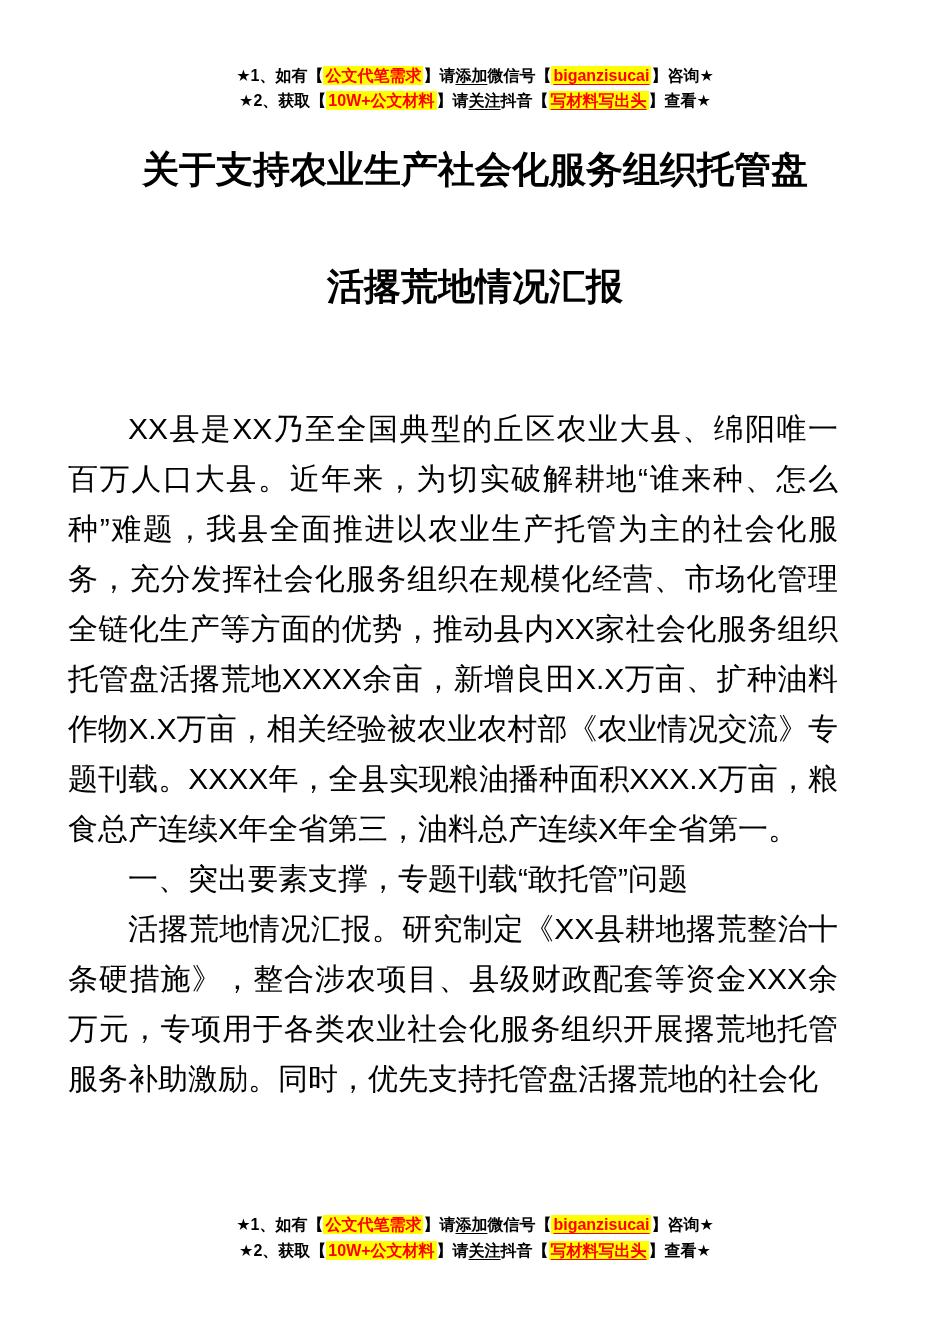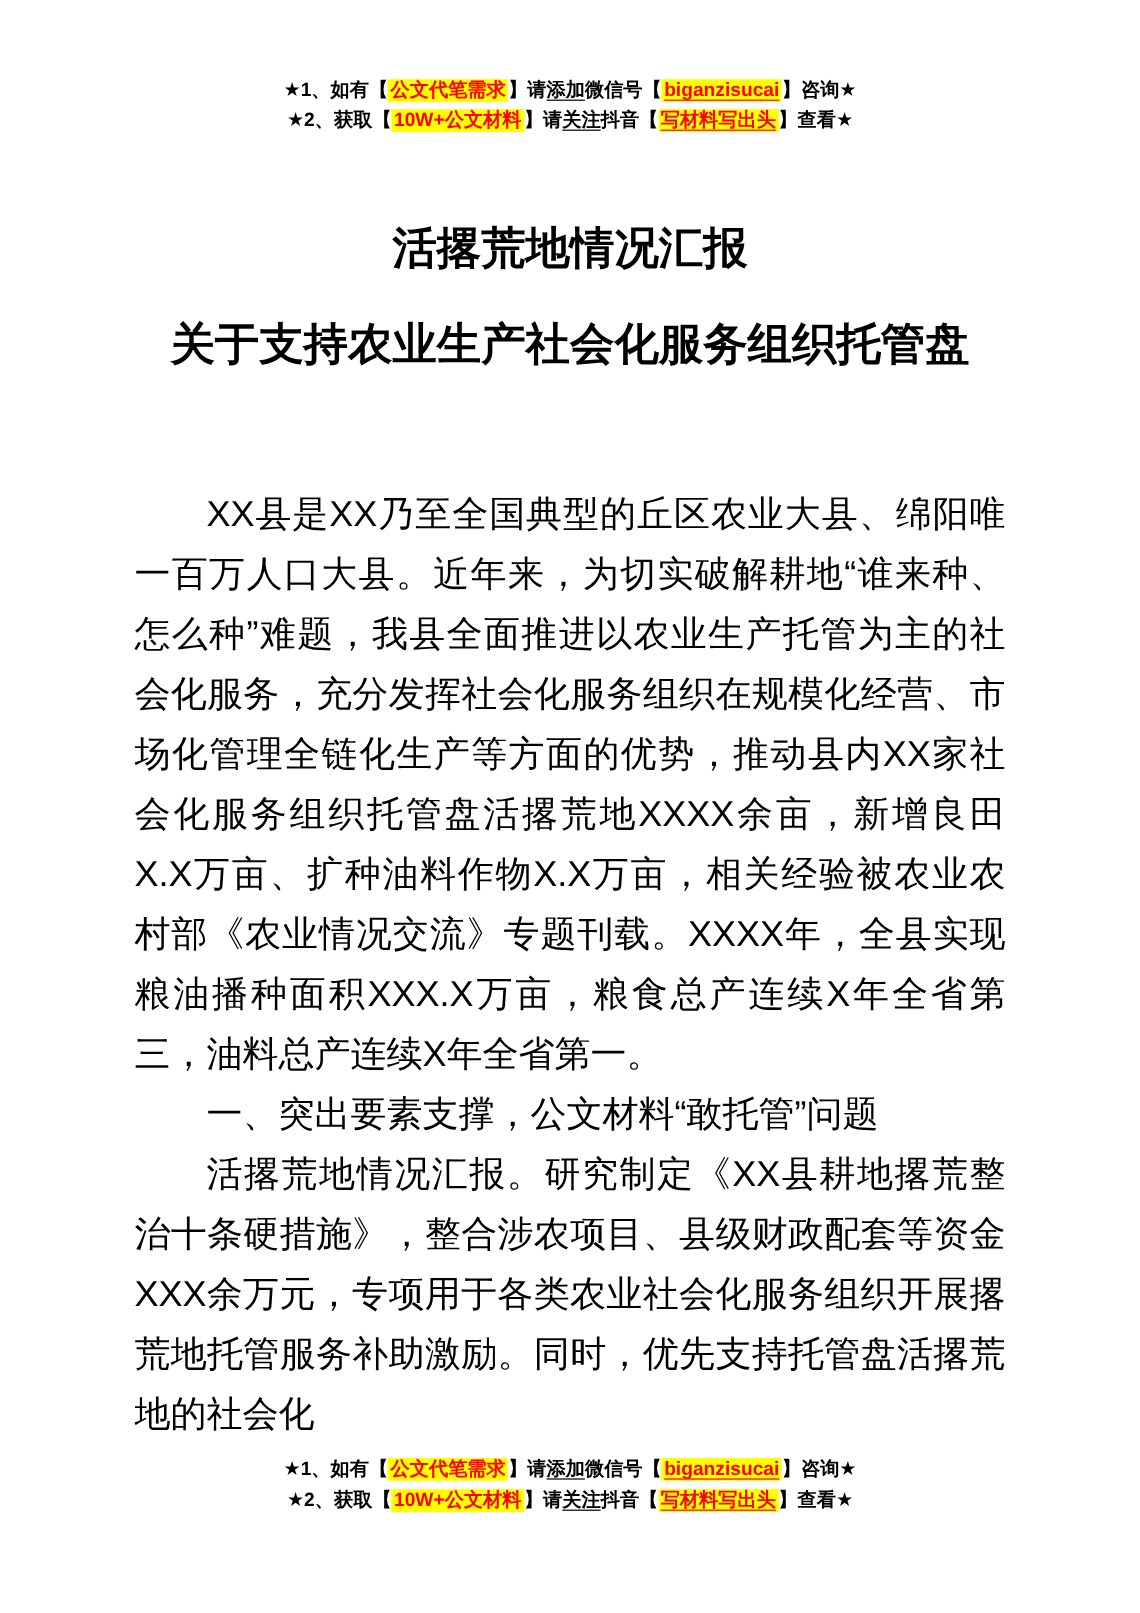--- a/index.html
+++ b/index.html
@@ -55,21 +55,21 @@
     text-align: center;
     font-size: 37px;
     font-weight: 900;
     line-height: 46px;
     letter-spacing: 0px;
   }
   .doc-title-line.first { margin-top: 34px; }
   .doc-title-line.second { margin-top: 71px; }
   
   .doc-body {
-    margin: 94px 112px 0 112px;
+    margin: 94px 112px 0 68px;
     font-size: 30px;
     font-weight: normal;
     line-height: 50px;
     text-align: justify;
     height: 806px;
     overflow: hidden;
   }
   .doc-body p {
     margin: 0;
     text-indent: 2em;
@@ -82,26 +82,26 @@
 </head>
 <body>
 
 <div class="page">
 
   <div class="promo promo-header">
     <div class="promo-line"><span class="seg">★1、如有【</span><span class="seg seg-hl">公文代笔需求</span><span class="seg">】请</span><span class="seg seg-ul">添加</span><span class="seg">微信号【</span><span class="seg seg-hl-ul">biganzisucai</span><span class="seg">】咨询★</span></div>
     <div class="promo-line"><span class="seg">★2、获取【</span><span class="seg seg-hl">10W+公文材料</span><span class="seg">】请</span><span class="seg seg-ul">关注</span><span class="seg">抖音【</span><span class="seg seg-hl-ul">写材料写出头</span><span class="seg">】查看★</span></div>
   </div>
 
+  <div class="doc-title-line first">关于支持农业生产社会化服务组织托管盘</div>
   <div class="doc-title-line second">活撂荒地情况汇报</div>
-  <div class="doc-title-line first">关于支持农业生产社会化服务组织托管盘</div>
 
   <div class="doc-body">
     <p>XX县是XX乃至全国典型的丘区农业大县、绵阳唯一百万人口大县。近年来，为切实破解耕地“谁来种、怎么种”难题，我县全面推进以农业生产托管为主的社会化服务，充分发挥社会化服务组织在规模化经营、市场化管理全链化生产等方面的优势，推动县内XX家社会化服务组织托管盘活撂荒地XXXX余亩，新增良田X.X万亩、扩种油料作物X.X万亩，相关经验被农业农村部《农业情况交流》专题刊载。XXXX年，全县实现粮油播种面积XXX.X万亩，粮食总产连续X年全省第三，油料总产连续X年全省第一。</p>
-    <p class="section-heading">一、突出要素支撑，公文材料“敢托管”问题</p>
+    <p class="section-heading">一、突出要素支撑，专题刊载“敢托管”问题</p>
     <p>活撂荒地情况汇报。研究制定《XX县耕地撂荒整治十条硬措施》，整合涉农项目、县级财政配套等资金XXX余万元，专项用于各类农业社会化服务组织开展撂荒地托管服务补助激励。同时，优先支持托管盘活撂荒地的社会化</p>
   </div>
 
   <div class="promo promo-footer">
     <div class="promo-line"><span class="seg">★1、如有【</span><span class="seg seg-hl">公文代笔需求</span><span class="seg">】请</span><span class="seg seg-ul">添加</span><span class="seg">微信号【</span><span class="seg seg-hl-ul">biganzisucai</span><span class="seg">】咨询★</span></div>
     <div class="promo-line"><span class="seg">★2、获取【</span><span class="seg seg-hl">10W+公文材料</span><span class="seg">】请</span><span class="seg seg-ul">关注</span><span class="seg">抖音【</span><span class="seg seg-hl-ul">写材料写出头</span><span class="seg">】查看★</span></div>
   </div>
 
 </div>
 

